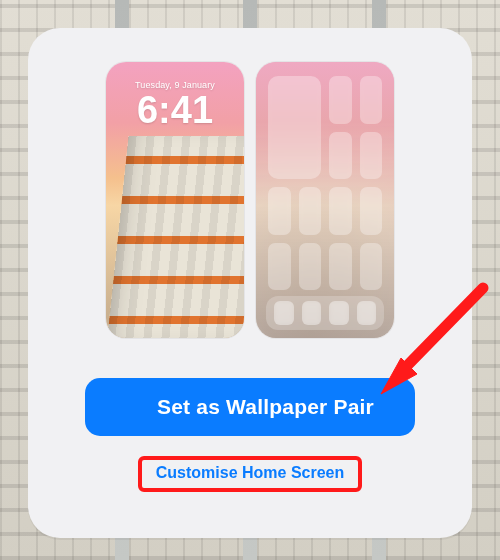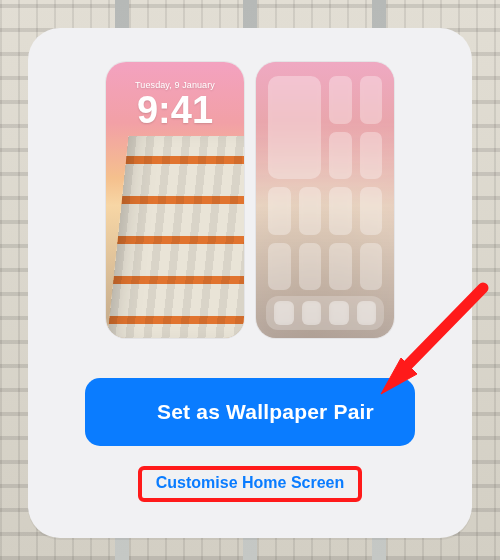--- a/index.html
+++ b/index.html
@@ -123,21 +123,21 @@
     display: flex;
     gap: 8px;
     padding: 5px 8px;
     backdrop-filter: blur(2px);
   }
   .home .dock .app { flex: 1; border-radius: 6px; }
 
   
   .primary-btn {
     width: 330px;
-    height: 68px;
+    height: 58px;
     border: none;
     border-radius: 15px;
     background: #0a7cff;
     color: #fff;
     font-size: 21px;
     font-weight: 700;
     letter-spacing: 0.2px;
     cursor: pointer;
     padding-left: 31px;
   }
@@ -181,21 +181,21 @@
 </div>
 
 <div class="sheet">
 
   <div class="pair">
 
     <div class="phone lock">
       <div class="building"></div>
       <div class="clock-wrap">
         <div class="date">Tuesday, 9 January</div>
-        <div class="time">9:41</div>
+        <div class="time">6:41</div>
       </div>
     </div>
 
     <div class="phone home">
       <div class="grid">
         <div class="widget"></div>
         <div class="app"></div>
         <div class="app"></div>
         <div class="app"></div>
         <div class="app"></div>

